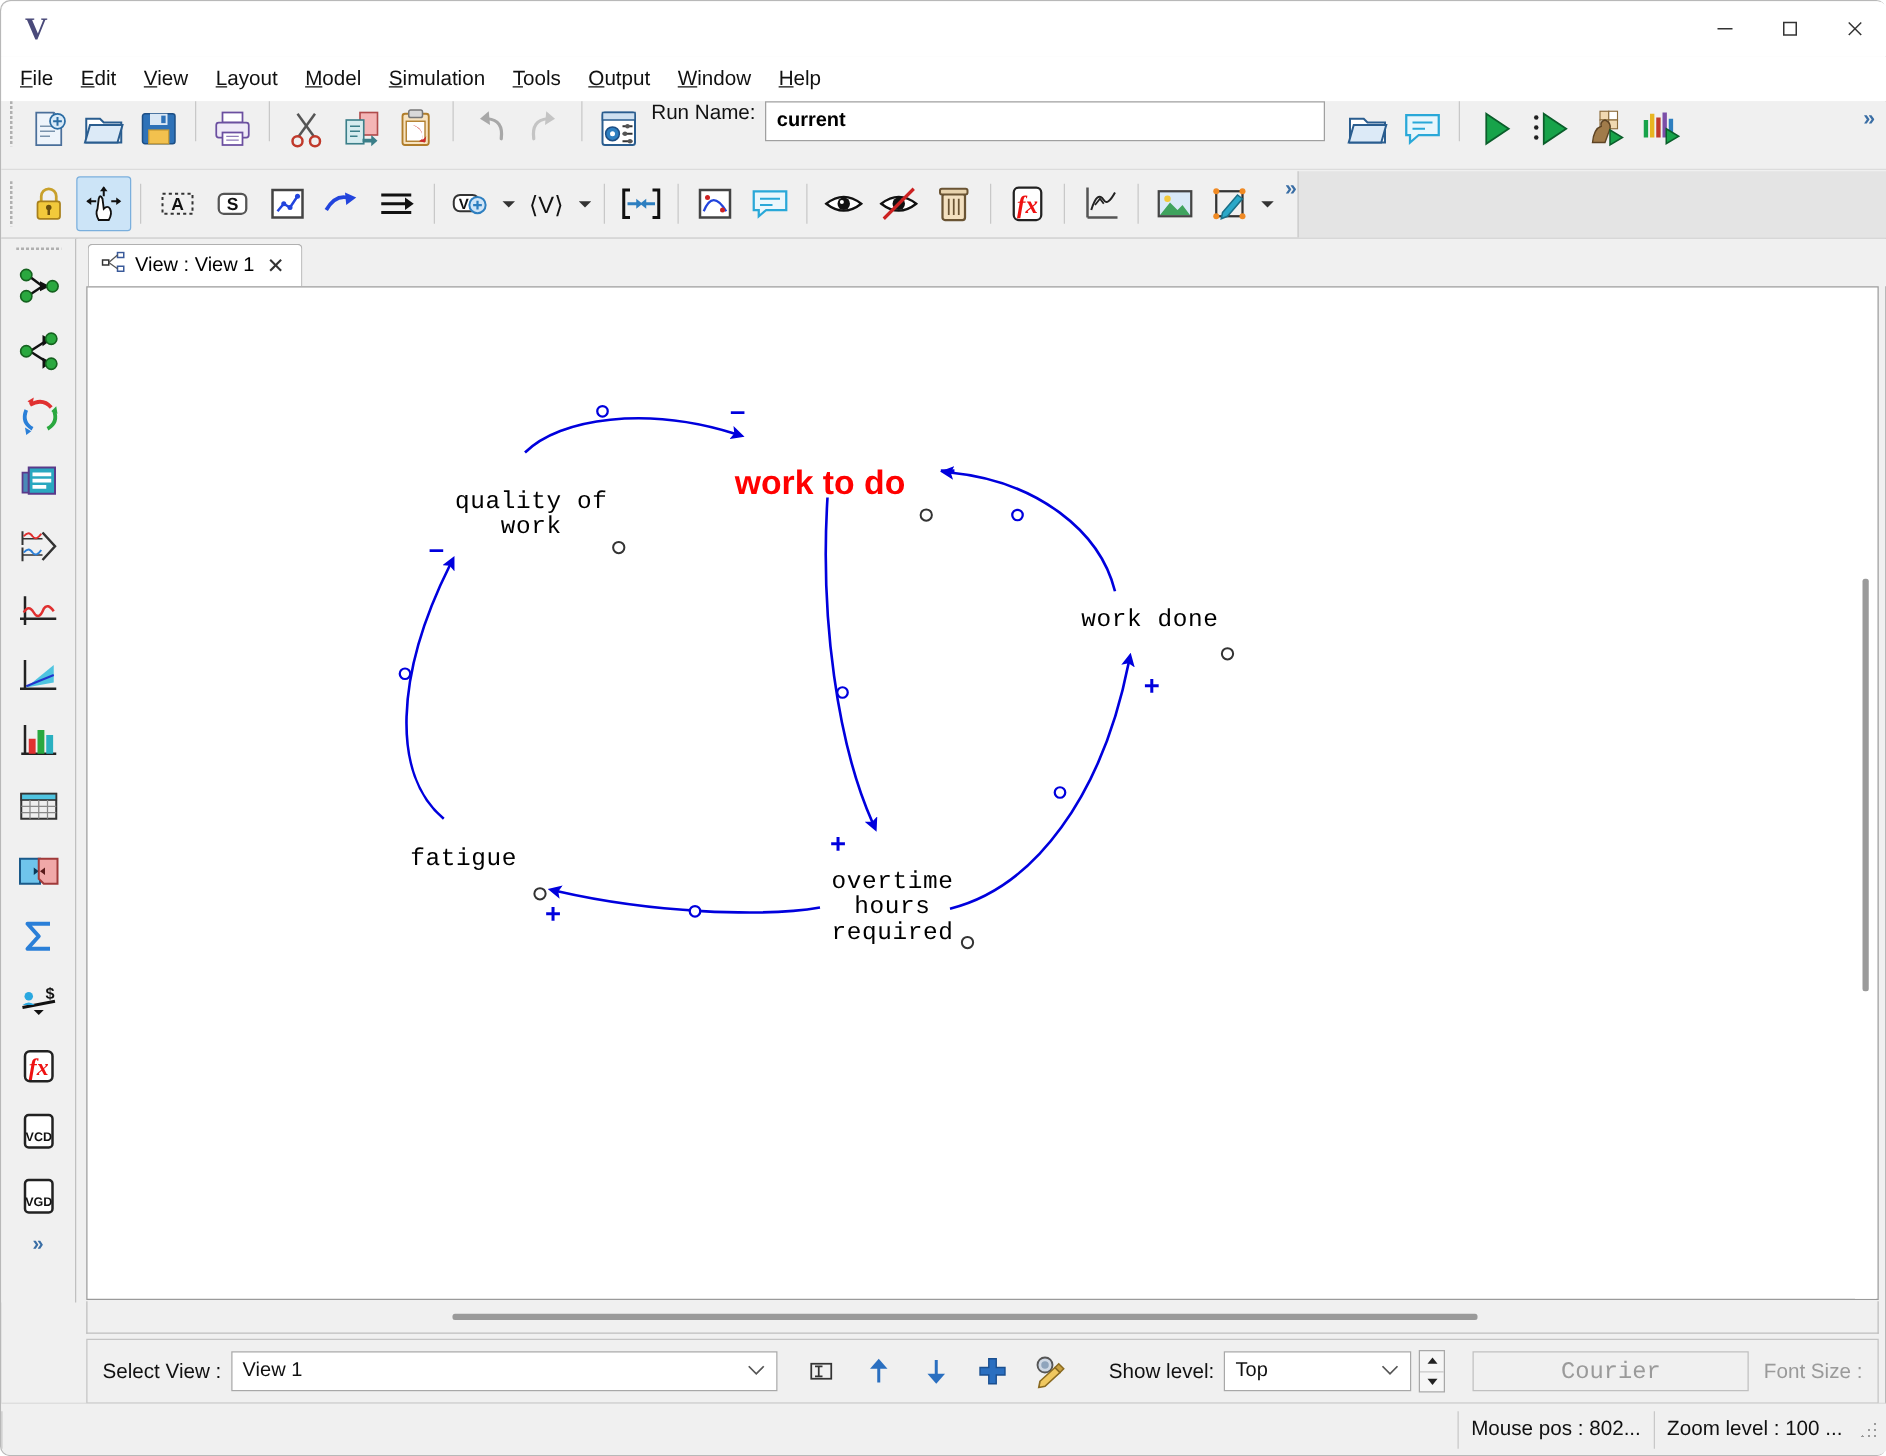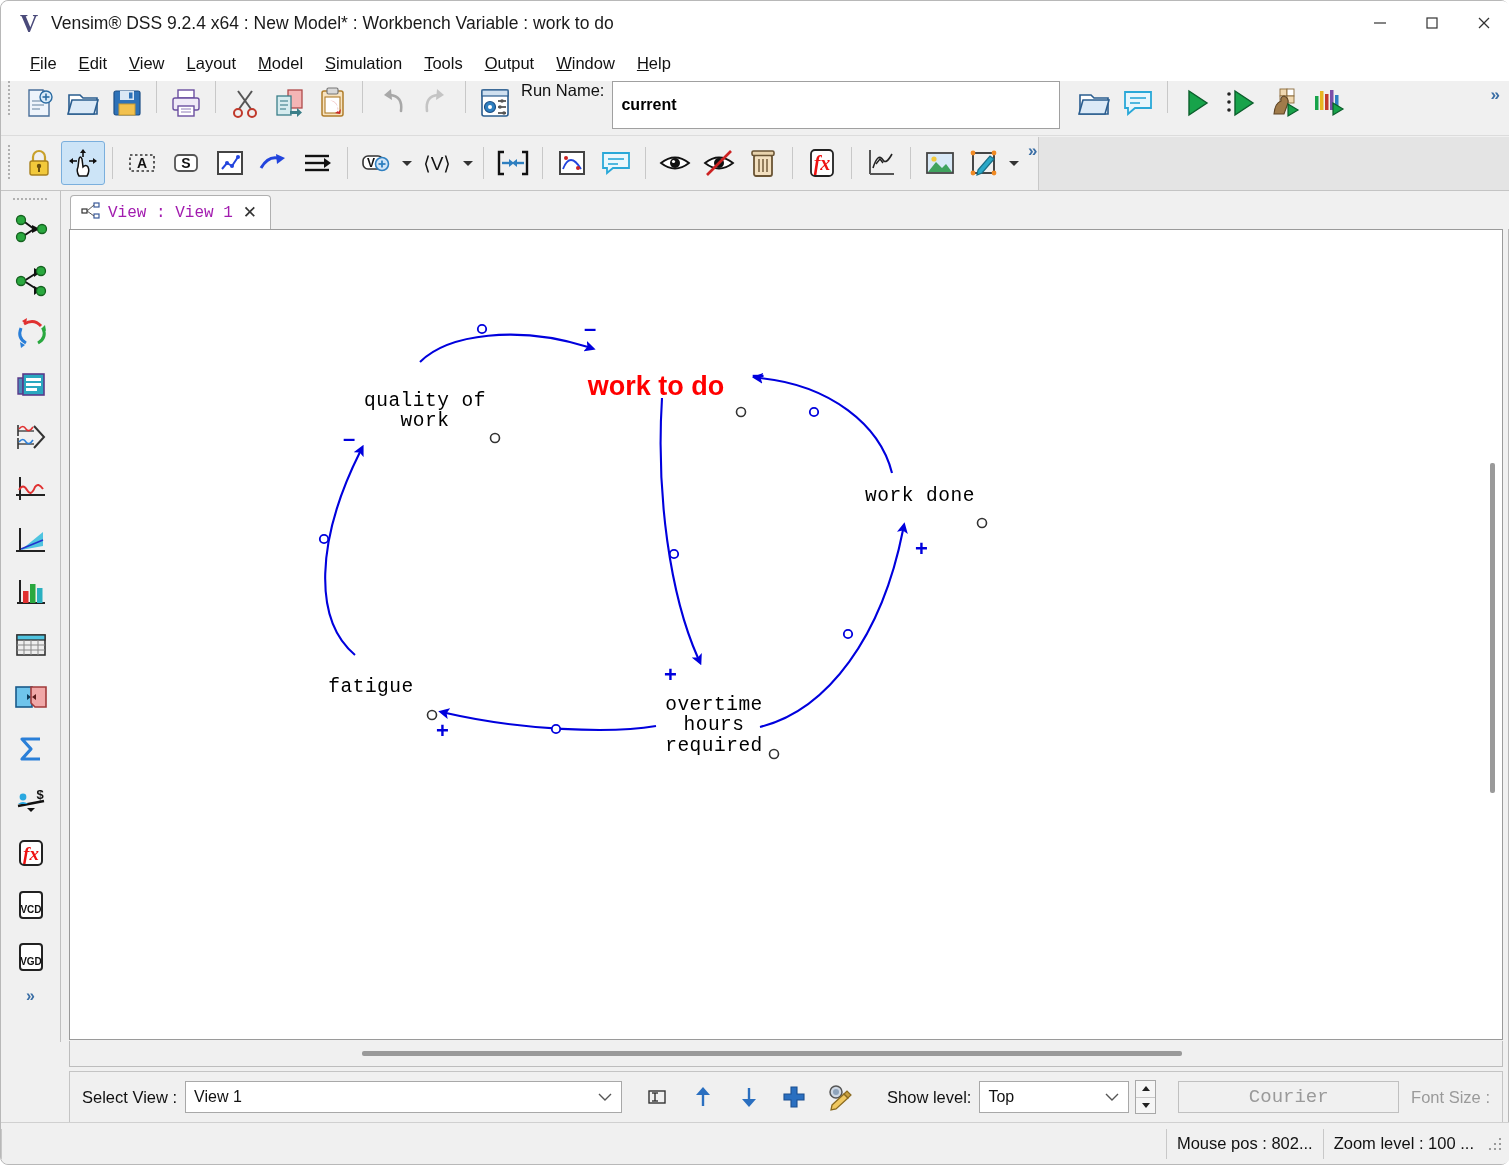--- a/index.html
+++ b/index.html
@@ -37,21 +37,21 @@
   }
   .wincontrols { position:absolute; right:0; top:0; height:44px; display:flex; }
   .winbtn {
     width:52px; height:44px; display:flex; align-items:center; justify-content:center;
     color:#333;
   }
 
   
   .menubar {
     position:absolute; left:0; top:44px; width:1509px; height:36px;
-    background:#ffffff; display:flex; align-items:center; padding-left:18px;
+    background:#ffffff; display:flex; align-items:center; padding-left:4px;
   }
   .menuitem {
     padding:4px 11px; font-size:16.5px; color:#111; cursor:default;
     white-space:nowrap;
   }
   .menuitem u { text-decoration:underline; }
 
   
   .toolbar1 {
     position:absolute; left:0; top:80px; width:1509px; height:55px;
@@ -64,21 +64,21 @@
     background-size:2px 100%; background-repeat:no-repeat; background-position:center;
     flex:0 0 auto;
   }
   .tbtn {
     width:44px; height:44px; display:flex; align-items:center; justify-content:center;
     flex:0 0 auto; border:1px solid transparent; border-radius:3px;
   }
   .tsep { width:1px; height:32px; background:#c8c8c8; margin:0 7px; flex:0 0 auto; }
   .runlabel { font-size:16.5px; color:#111; margin:0 8px 0 4px; white-space:nowrap; }
   .runinput {
-    width:448px; height:48px; background:#fff; border:1px solid #a0a0a0;
+    width:448px; height:32px; background:#fff; border:1px solid #a0a0a0;
     font-size:16px; font-weight:bold; color:#000; padding:0 8px;
     font-family:"Liberation Sans", sans-serif;
   }
   .chev {
     color:#3a6ea5; font-size:17px; font-weight:bold; margin-left:auto;
     margin-right:10px; align-self:flex-start; margin-top:4px;
   }
 
   
   .toolbar2 {
@@ -115,21 +115,21 @@
   .tabstrip {
     position:absolute; left:61px; top:190px; width:1447px; height:38px;
     background:#f0f0f0;
   }
   .tab {
     position:absolute; left:8px; top:4px; height:34px;
     background:#ffffff; border:1px solid #b0b0b0; border-bottom:none;
     border-top-left-radius:4px; border-top-right-radius:4px;
     display:flex; align-items:center; padding:0 10px; gap:7px;
   }
-  .tab-label { font-size:16px; color:#a21caf; white-space:nowrap;font-family:Liberation Mono, monospace; }
+  .tab-label { font-size:16px; color:#000000; white-space:nowrap; }
   .tab-close { font-size:17px; color:#333; padding:0 3px; }
 
   .canvaswrap {
     position:absolute; left:68px; top:228px; width:1434px; height:811px;
     background:#ffffff; border:1px solid #9a9a9a;
     overflow:hidden;
   }
   #diagram { position:absolute; left:0; top:0; }
 
   
@@ -217,21 +217,20 @@
   }
   .polarity { font-family:"Liberation Sans", sans-serif; font-size:22px; font-weight:bold; fill:#0000dd; }
 </style>
 </head>
 <body>
 
 <div id="app">
 
   <div class="titlebar">
     <div class="tb-logo">V</div>
-    <div class="tb-title">Vensim® DSS 9.2.4 x64 : New Model* : Workbench Variable : work to do</div>
     <div class="wincontrols">
       <div class="winbtn">
         <svg width="16" height="16" viewBox="0 0 16 16">
             <line x1="2" y1="8" x2="14" y2="8" stroke="#333" stroke-width="1.2"></line>
           </svg>
       </div>
       <div class="winbtn">
         <svg width="16" height="16" viewBox="0 0 16 16">
             <rect x="3" y="3" width="10" height="10" fill="none" stroke="#333" stroke-width="1.2"></rect>
           </svg>

